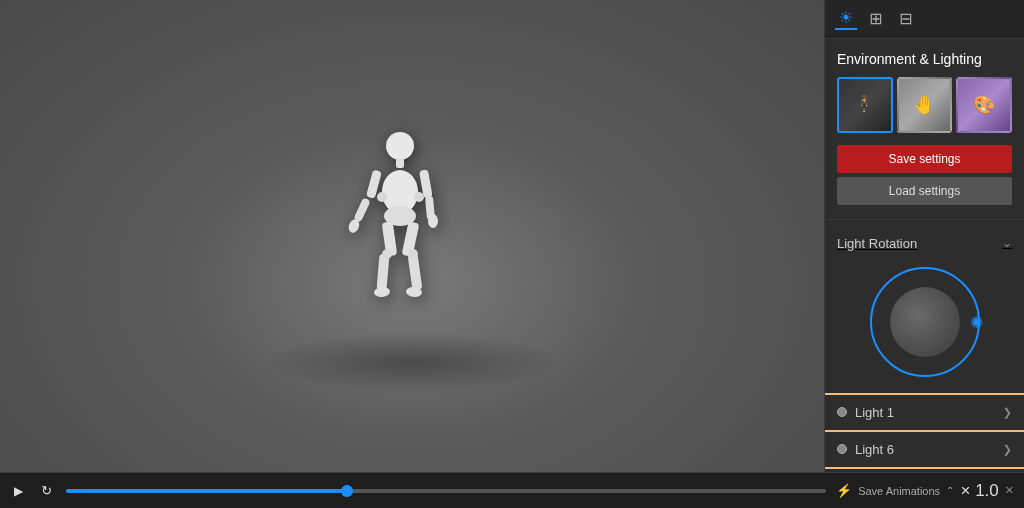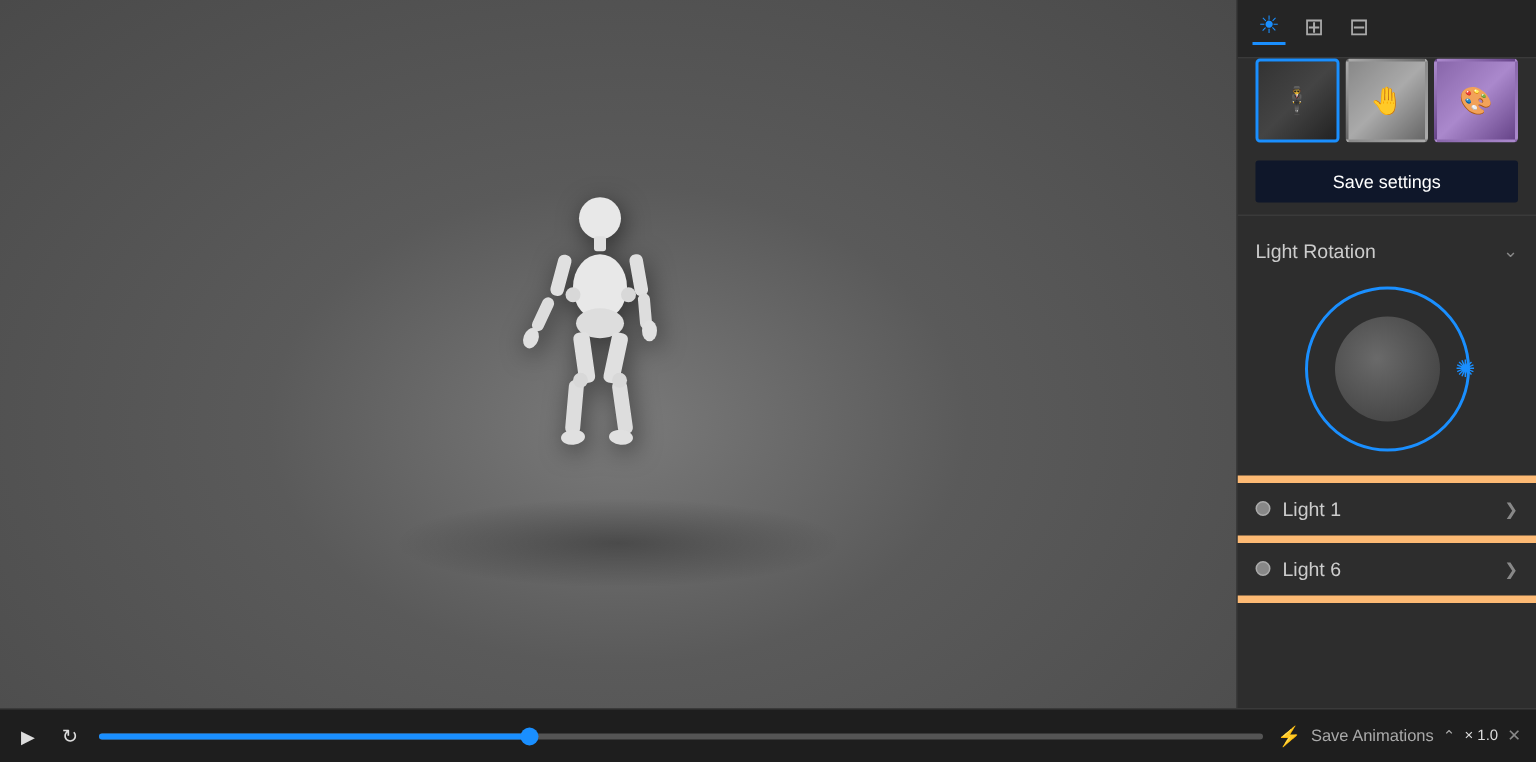--- a/index.html
+++ b/index.html
@@ -135,21 +135,21 @@
       padding: 7px;
       border-radius: 2px;
       border: none;
       cursor: pointer;
       font-size: 12px;
       width: calc(100% - 24px);
       text-align: center;
     }
 
     .btn-save {
-      background: #0f172a;
+      background: #b91c1c;
       color: white;
     }
 
     .btn-load {
       background: #555;
       color: #ddd;
       margin-bottom: 8px;
     }
 
     .section-divider {
@@ -157,20 +157,21 @@
       border-top: 1px solid #3a3a3a;
       margin: 6px 0;
     }
 
     .section-header {
       display: flex;
       align-items: center;
       justify-content: space-between;
       padding: 10px 12px 6px;
       cursor: pointer;
+      text-decoration: underline;
     }
 
     .section-header-label {
       color: #cccccc;
       font-size: 13px;
     }
 
     .section-chevron {
       color: #888;
       font-size: 12px;
@@ -212,21 +213,21 @@
       color: #1a8fff;
       font-size: 16px;
     }
 
     
     .light-item {
       display: flex;
       align-items: center;
       justify-content: space-between;
       padding: 10px 12px;
-      border-top: 5px solid #fdba74;
+      border-top: 2px solid #fdba74;
       cursor: pointer;
     }
 
     .light-left {
       display: flex;
       align-items: center;
       gap: 8px;
     }
 
     .light-dot {
@@ -317,21 +318,21 @@
     .quick-anim-icon {
       font-size: 13px;
     }
 
     .quick-anim-chevron {
       font-size: 10px;
     }
 
     .speed-value {
       color: #ddd;
-      font-size: 10px;
+      font-size: 17px;
     }
 
     .speed-close {
       color: #888;
       font-size: 11px;
       cursor: pointer;
     }
   </style>
 </head>
 <body>
@@ -385,34 +386,36 @@
   </div>
 
   <div class="right-panel">
 
     <div class="panel-toolbar">
       <div class="toolbar-icon">☀</div>
       <div class="toolbar-icon inactive">⊞</div>
       <div class="toolbar-icon inactive">⊟</div>
     </div>
 
+    <div class="panel-title">Environment &amp; Lighting</div>
 
     <div class="environment-thumbnails">
       <div class="env-thumb env-thumb-1 selected">
         <div class="thumb-content">🕴</div>
       </div>
       <div class="env-thumb env-thumb-2">
         <div class="thumb-content">🤚</div>
       </div>
       <div class="env-thumb env-thumb-3">
         <div class="thumb-content">🎨</div>
       </div>
     </div>
 
     <button class="panel-btn btn-save">Save settings</button>
+    <button class="panel-btn btn-load">Load settings</button>
 
     <hr class="section-divider">
 
     <div class="section-header">
       <span class="section-header-label">Light Rotation</span>
       <span class="section-chevron">⌄</span>
     </div>
 
     <div class="rotation-control">
       <div class="rotation-circle-outer">

